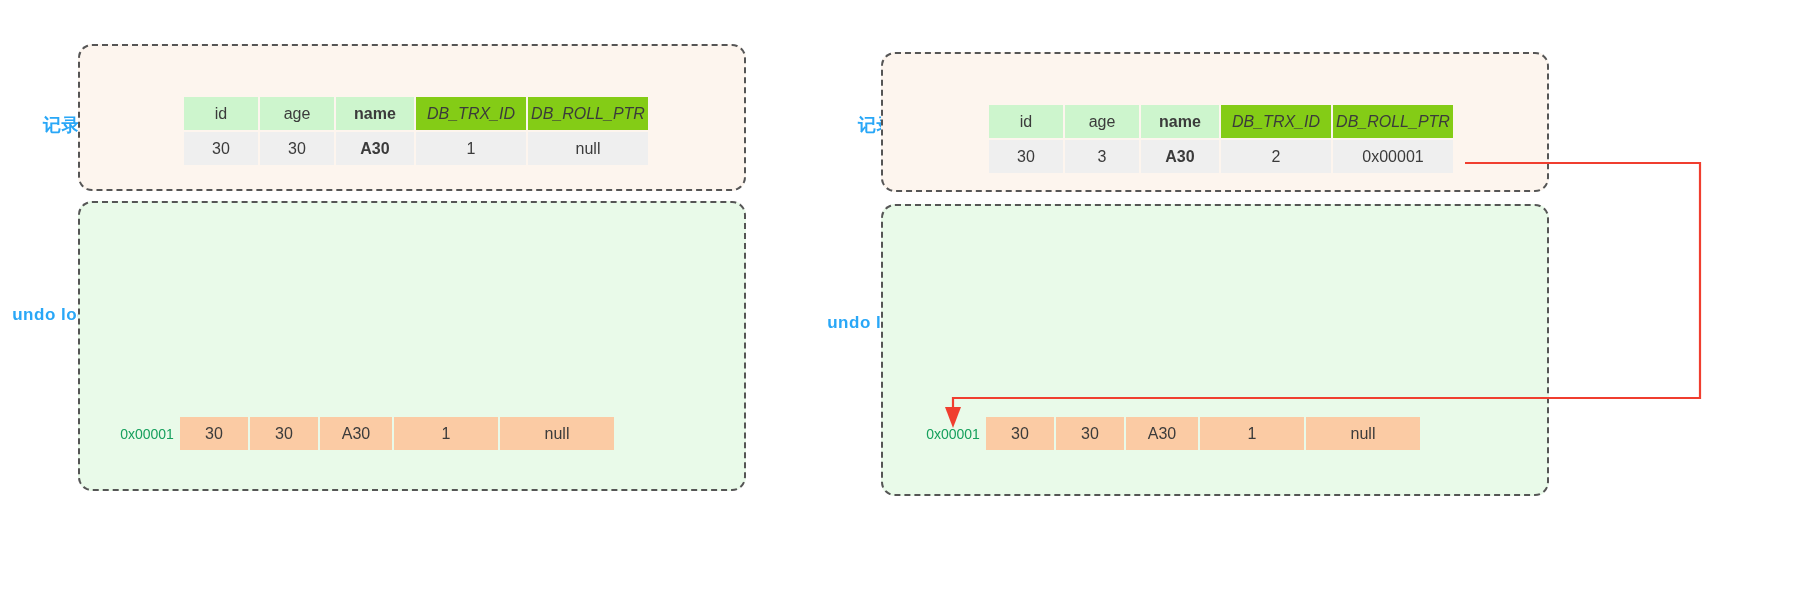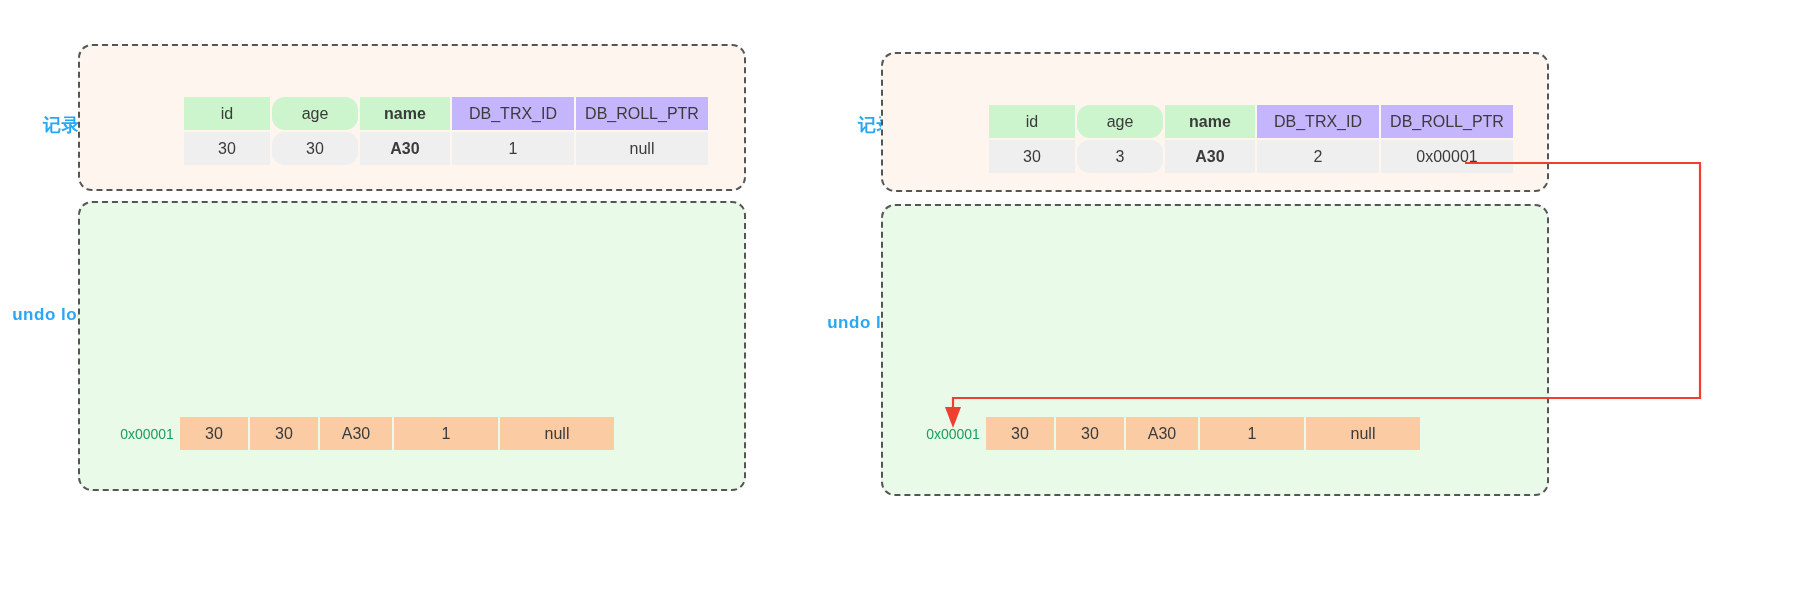--- a/index.html
+++ b/index.html
@@ -43,29 +43,29 @@
     position:absolute;
     border-collapse:separate;
     border-spacing:2px;
     font-size:16px;
     color:#3b3b3b;
   }
   .tbl td{
     text-align:center;
     vertical-align:middle;
     height:33px;
-    padding:0 9px;
+    padding:0 3px;
     white-space:nowrap;
   }
   .th-green{background:#cdf5cd;}
-  .th-gray{background:#c4b5fd;}
+  .th-gray{background:#84cc16;font-style:italic;}
   .td-val{background:#efefef;}
 
   .c-id{width:68px;}
-  .c-age{width:68px;border-radius:13px;}
+  .c-age{width:68px;}
   .c-name{width:72px;font-weight:bold;}
   .c-trx{width:104px;}
   .c-ptr{width:114px;}
 
   
   .undo-row{
     position:absolute;
     display:flex;
     align-items:center;
     font-size:16px;

